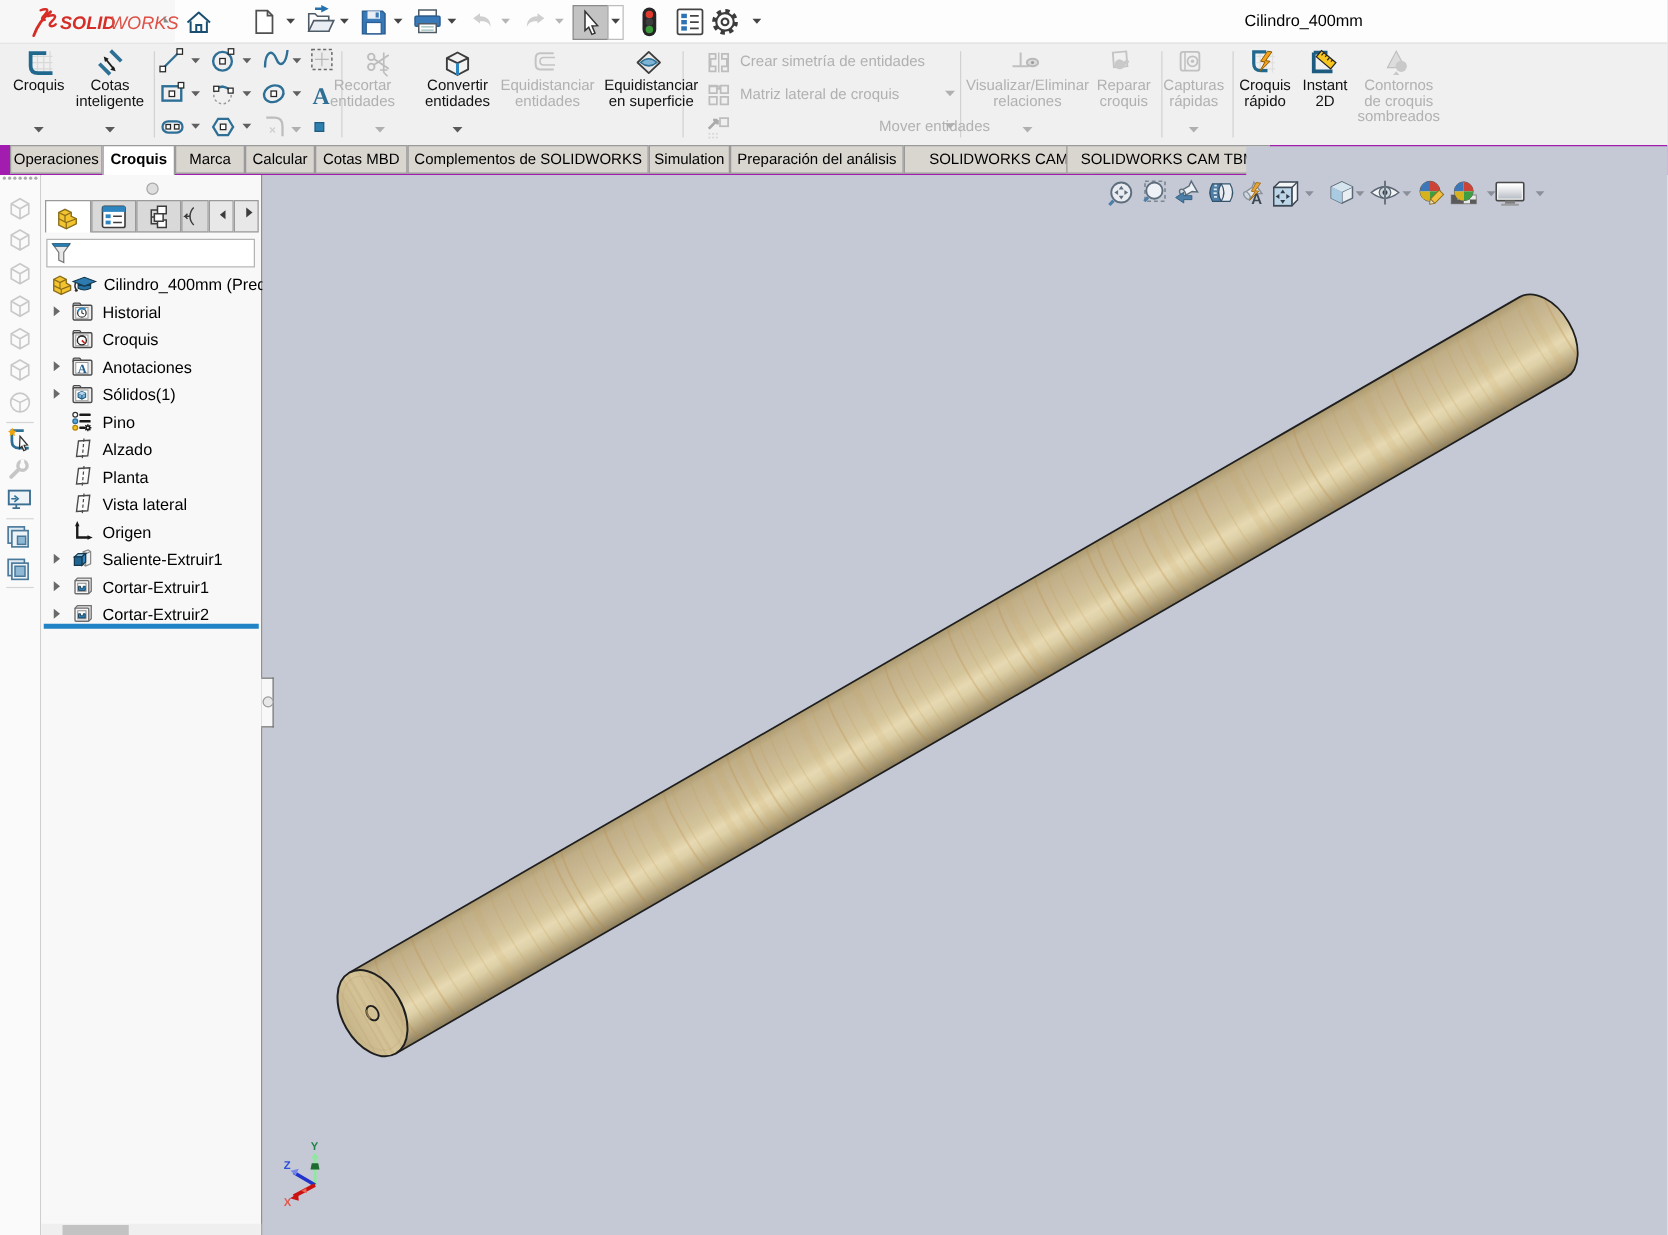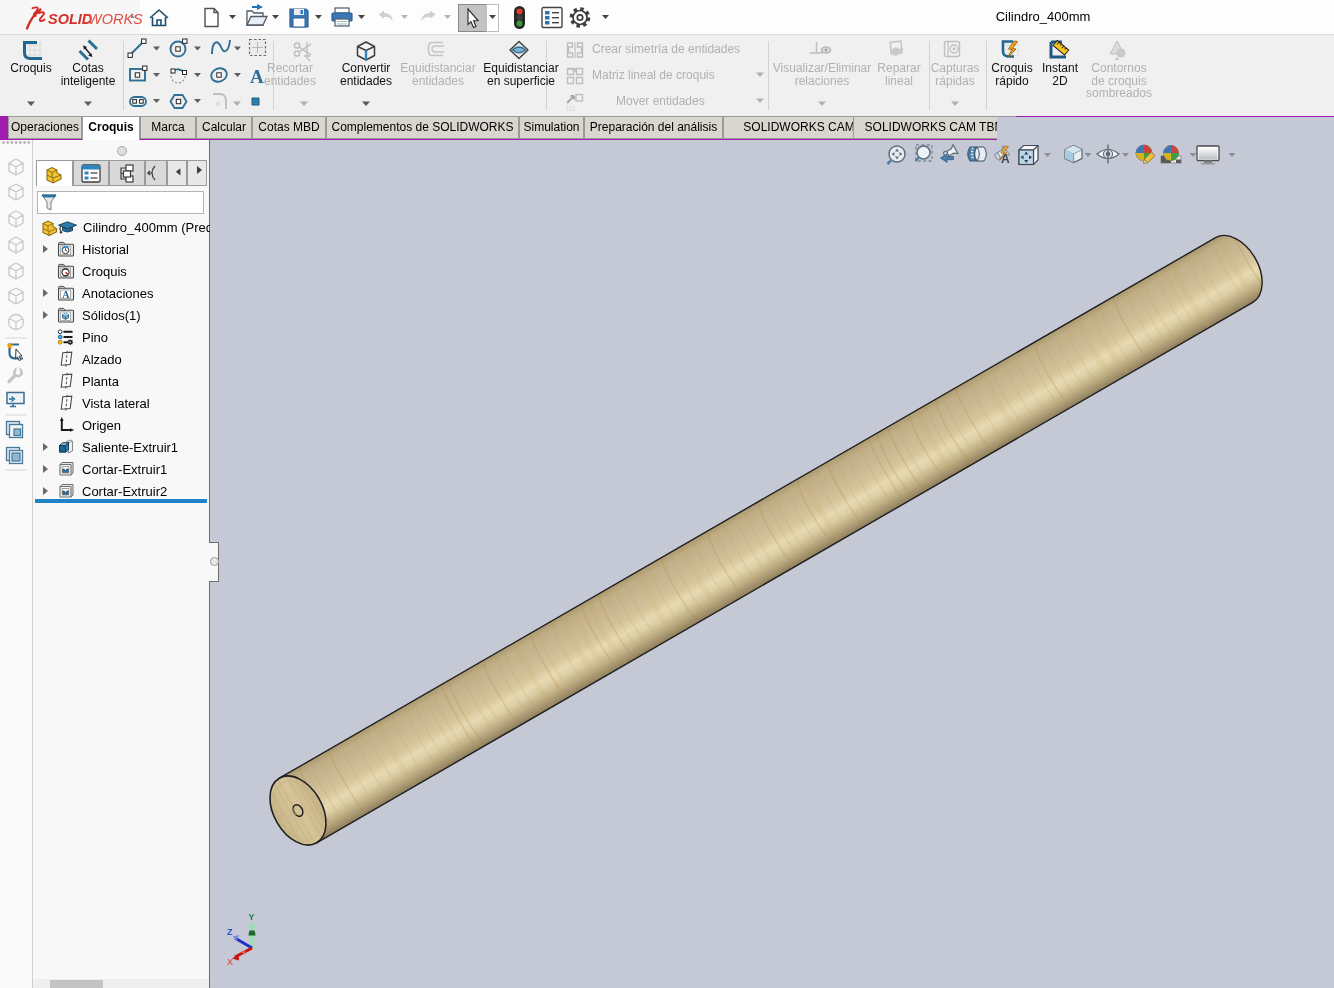--- a/index.html
+++ b/index.html
@@ -154,26 +154,26 @@
 inteligente</div>
  <div class="rlabel graytx" style="left:255px;top:27px;width:70px">Recortar
 entidades</div>
  <div class="rlabel" style="left:331px;top:27px;width:70px">Convertir
 entidades</div>
  <div class="rlabel graytx" style="left:395px;top:27px;width:86px">Equidistanciar
 entidades</div>
  <div class="rlabel" style="left:472px;top:27px;width:98px">Equidistanciar
 en superficie</div>
  <div class="rlabel graytx" style="left:592px;top:8px;width:200px;text-align:left">Crear simetría de entidades</div>
- <div class="rlabel graytx" style="left:592px;top:34px;width:200px;text-align:left">Matriz lineal de croquis</div>
- <div class="rlabel graytx" style="left:616px;top:60px;width:200px;text-align:left">Mover entidades</div>
+ <div class="rlabel graytx" style="left:592px;top:34px;width:200px;text-align:left">Matriz lateral de croquis</div>
+ <div class="rlabel graytx" style="left:592px;top:60px;width:200px;text-align:right">Mover entidades</div>
  <div class="rlabel graytx" style="left:770px;top:27px;width:104px">Visualizar/Eliminar
 relaciones</div>
  <div class="rlabel graytx" style="left:867px;top:27px;width:64px">Reparar
-lineal</div>
+croquis</div>
  <div class="rlabel graytx" style="left:923px;top:27px;width:64px">Capturas
 rápidas</div>
  <div class="rlabel" style="left:981px;top:27px;width:62px">Croquis
 rápido</div>
  <div class="rlabel" style="left:1034px;top:27px;width:52px">Instant
 2D</div>
  <div class="rlabel graytx" style="left:1083px;top:27px;width:72px">Contornos
 de croquis
 sombreados</div>
  <svg class="abs" style="left:0;top:0" width="1334" height="81" viewBox="0 0 1334 81">

